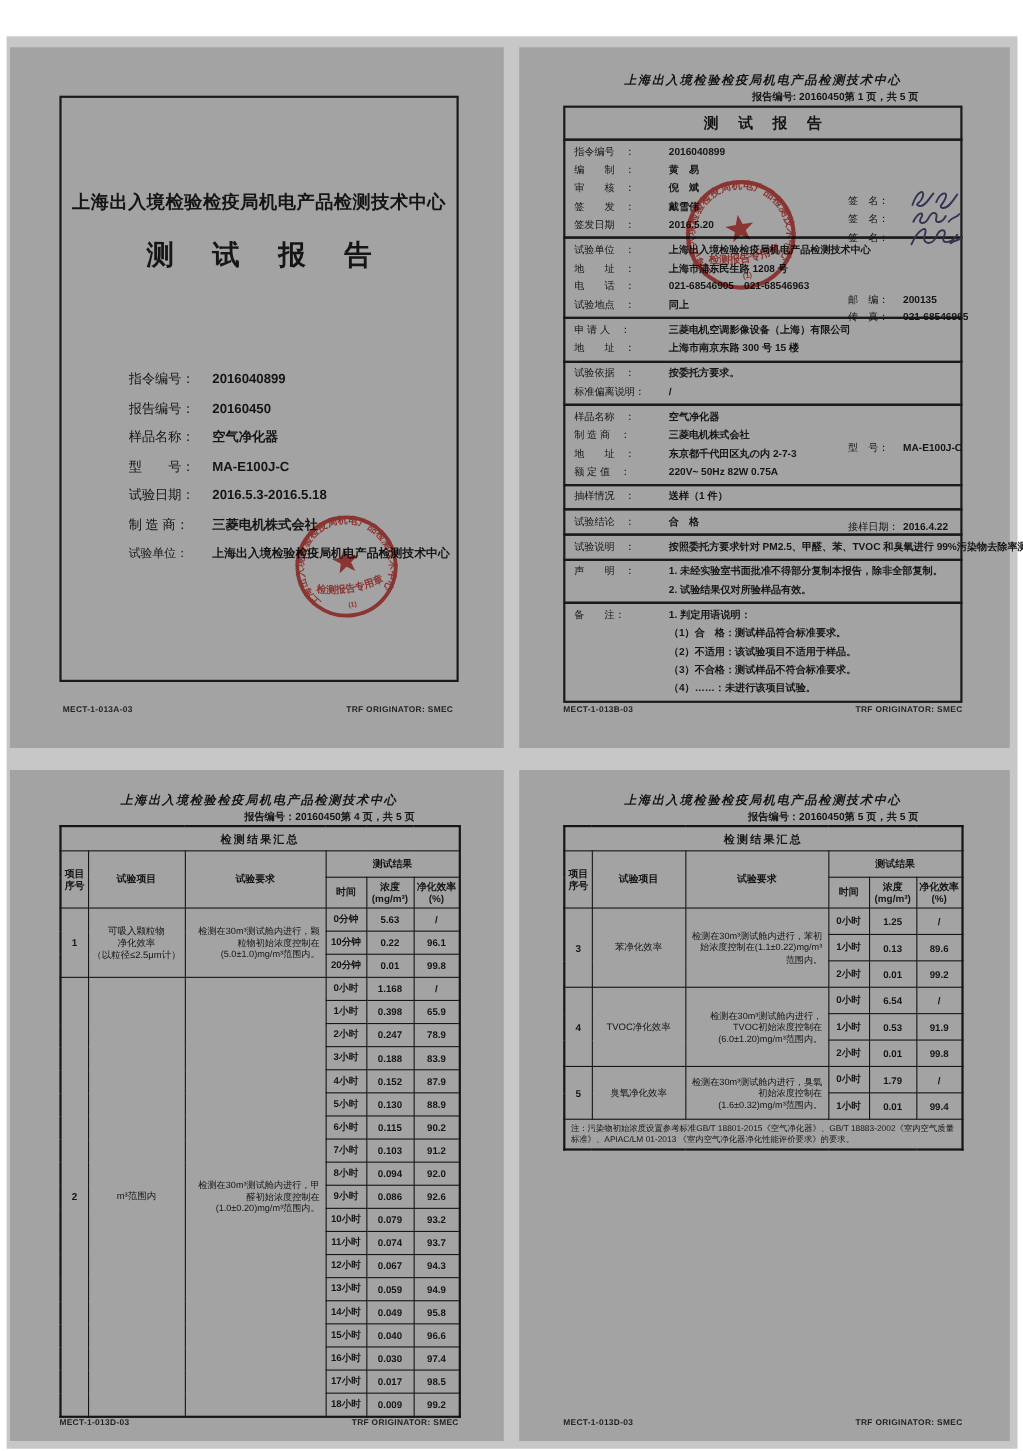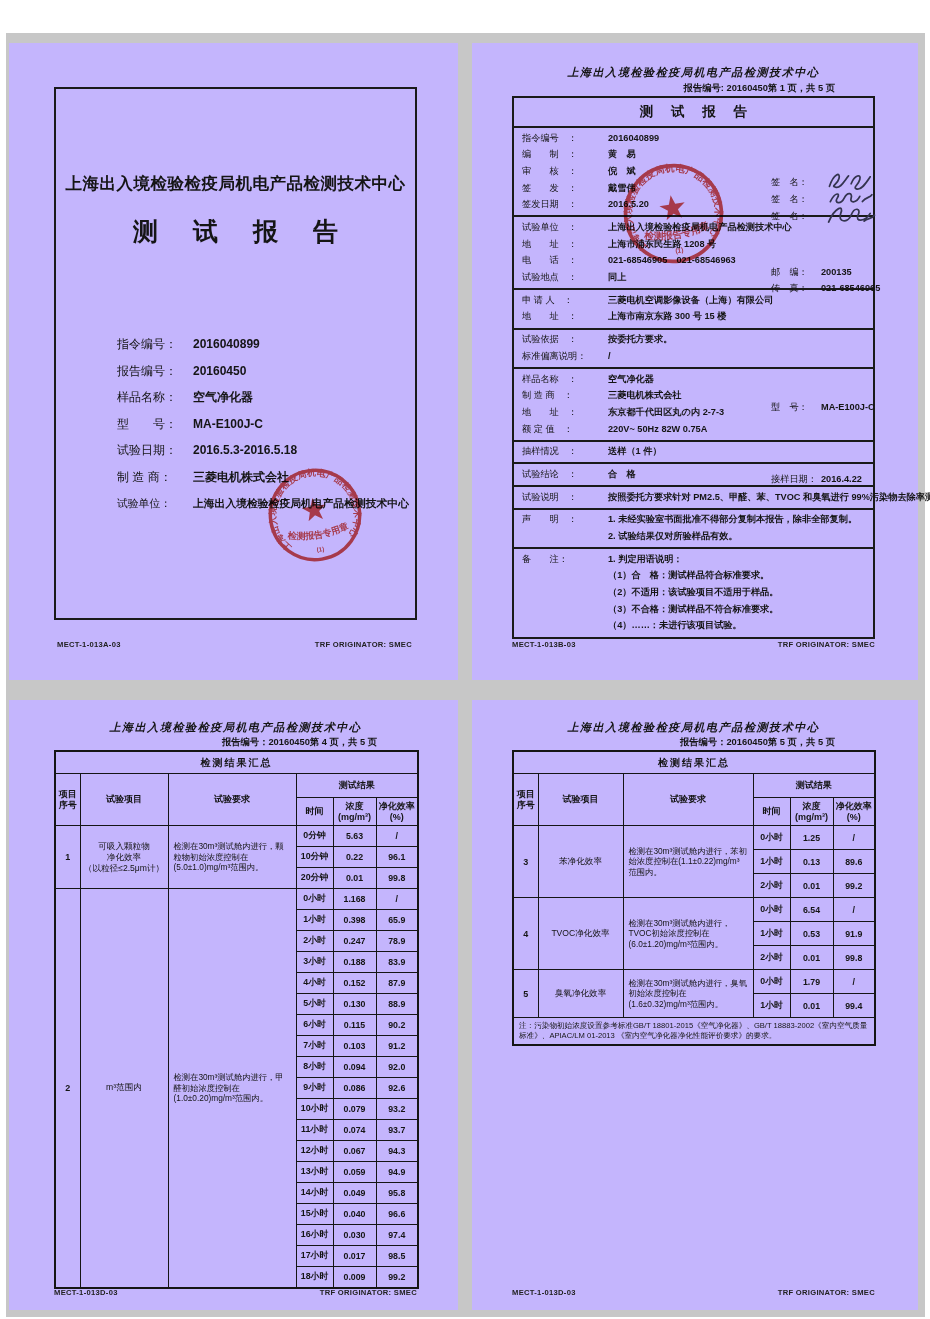--- a/index.html
+++ b/index.html
@@ -1,19 +1,19 @@
 <!DOCTYPE html>
 <html><head>
 <meta charset="utf-8">
 <style>
   html,body{margin:0;padding:0;background:#fff;}
   .canvas{position:relative;width:930px;height:1319px;background:#ffffff;overflow:hidden;
           font-family:"Liberation Sans","DejaVu Sans",sans-serif;color:#151515;}
   .gray-frame{position:absolute;left:6px;top:33px;width:919px;height:1284px;background:#c7c7c7;}
-  .page{position:absolute;background:#c4b5fd;}
+  .page{position:absolute;background:#a3a3a3;}
   #page1{left:9px;top:43px;width:449px;height:637px;}
   #page2{left:472px;top:43px;width:446px;height:637px;}
   #page3{left:9px;top:700px;width:449px;height:610px;}
   #page4{left:472px;top:700px;width:446px;height:610px;}
 
   
   .cover-border{position:absolute;left:45px;top:44px;width:359px;height:529px;border:2px solid #1a1a1a;}
   .cover-org{position:absolute;left:45px;top:130px;width:363px;text-align:center;
      font-family:"Liberation Serif","DejaVu Serif",serif;font-weight:bold;font-size:16.5px;letter-spacing:.5px;}
   .cover-title{position:absolute;left:45px;top:172px;width:363px;text-align:center;
@@ -46,21 +46,21 @@
   .sig path{stroke:#343450;stroke-width:2;fill:none;stroke-linecap:round;}
 
   
   table.rtable{position:absolute;left:45px;top:50px;width:363px;table-layout:fixed;
                border-collapse:collapse;border:2px solid #151515;}
   #page4 table.rtable{left:40px;}
   .rtable td{border:1px solid #151515;text-align:center;vertical-align:middle;padding:1px 2px;}
   .rtable td.cap{font-size:10px;font-weight:bold;height:19px;letter-spacing:2px;}
   .rtable td.hd{font-size:9px;font-weight:bold;white-space:pre-line;line-height:10.5px;}
   .rtable td.item{font-size:8.6px;line-height:11px;white-space:pre-line;}
-  .rtable td.req{text-align:left;font-size:8.3px;line-height:10.5px;padding:2px 5px;}
+  .rtable td.req{text-align:right;font-size:8.3px;line-height:10.5px;padding:2px 5px;}
   .rtable td.no{font-size:9px;font-weight:bold;}
   .rtable td.tm,.rtable td.vl{font-size:8.8px;font-weight:bold;}
   .rtable td.note{text-align:left;font-size:7.6px;line-height:10px;padding:3px 5px;font-weight:normal;}
   #p3-table tr.d{height:21px;}
   #p4-table tr.d{height:24px;}
   tr.cap-r{height:20px;} tr.h1{height:24px;} tr.h2{height:28px;}
 
   
   .stamp{position:absolute;opacity:.86;mix-blend-mode:multiply;transform:rotate(-9deg);pointer-events:none;}
 </style>

